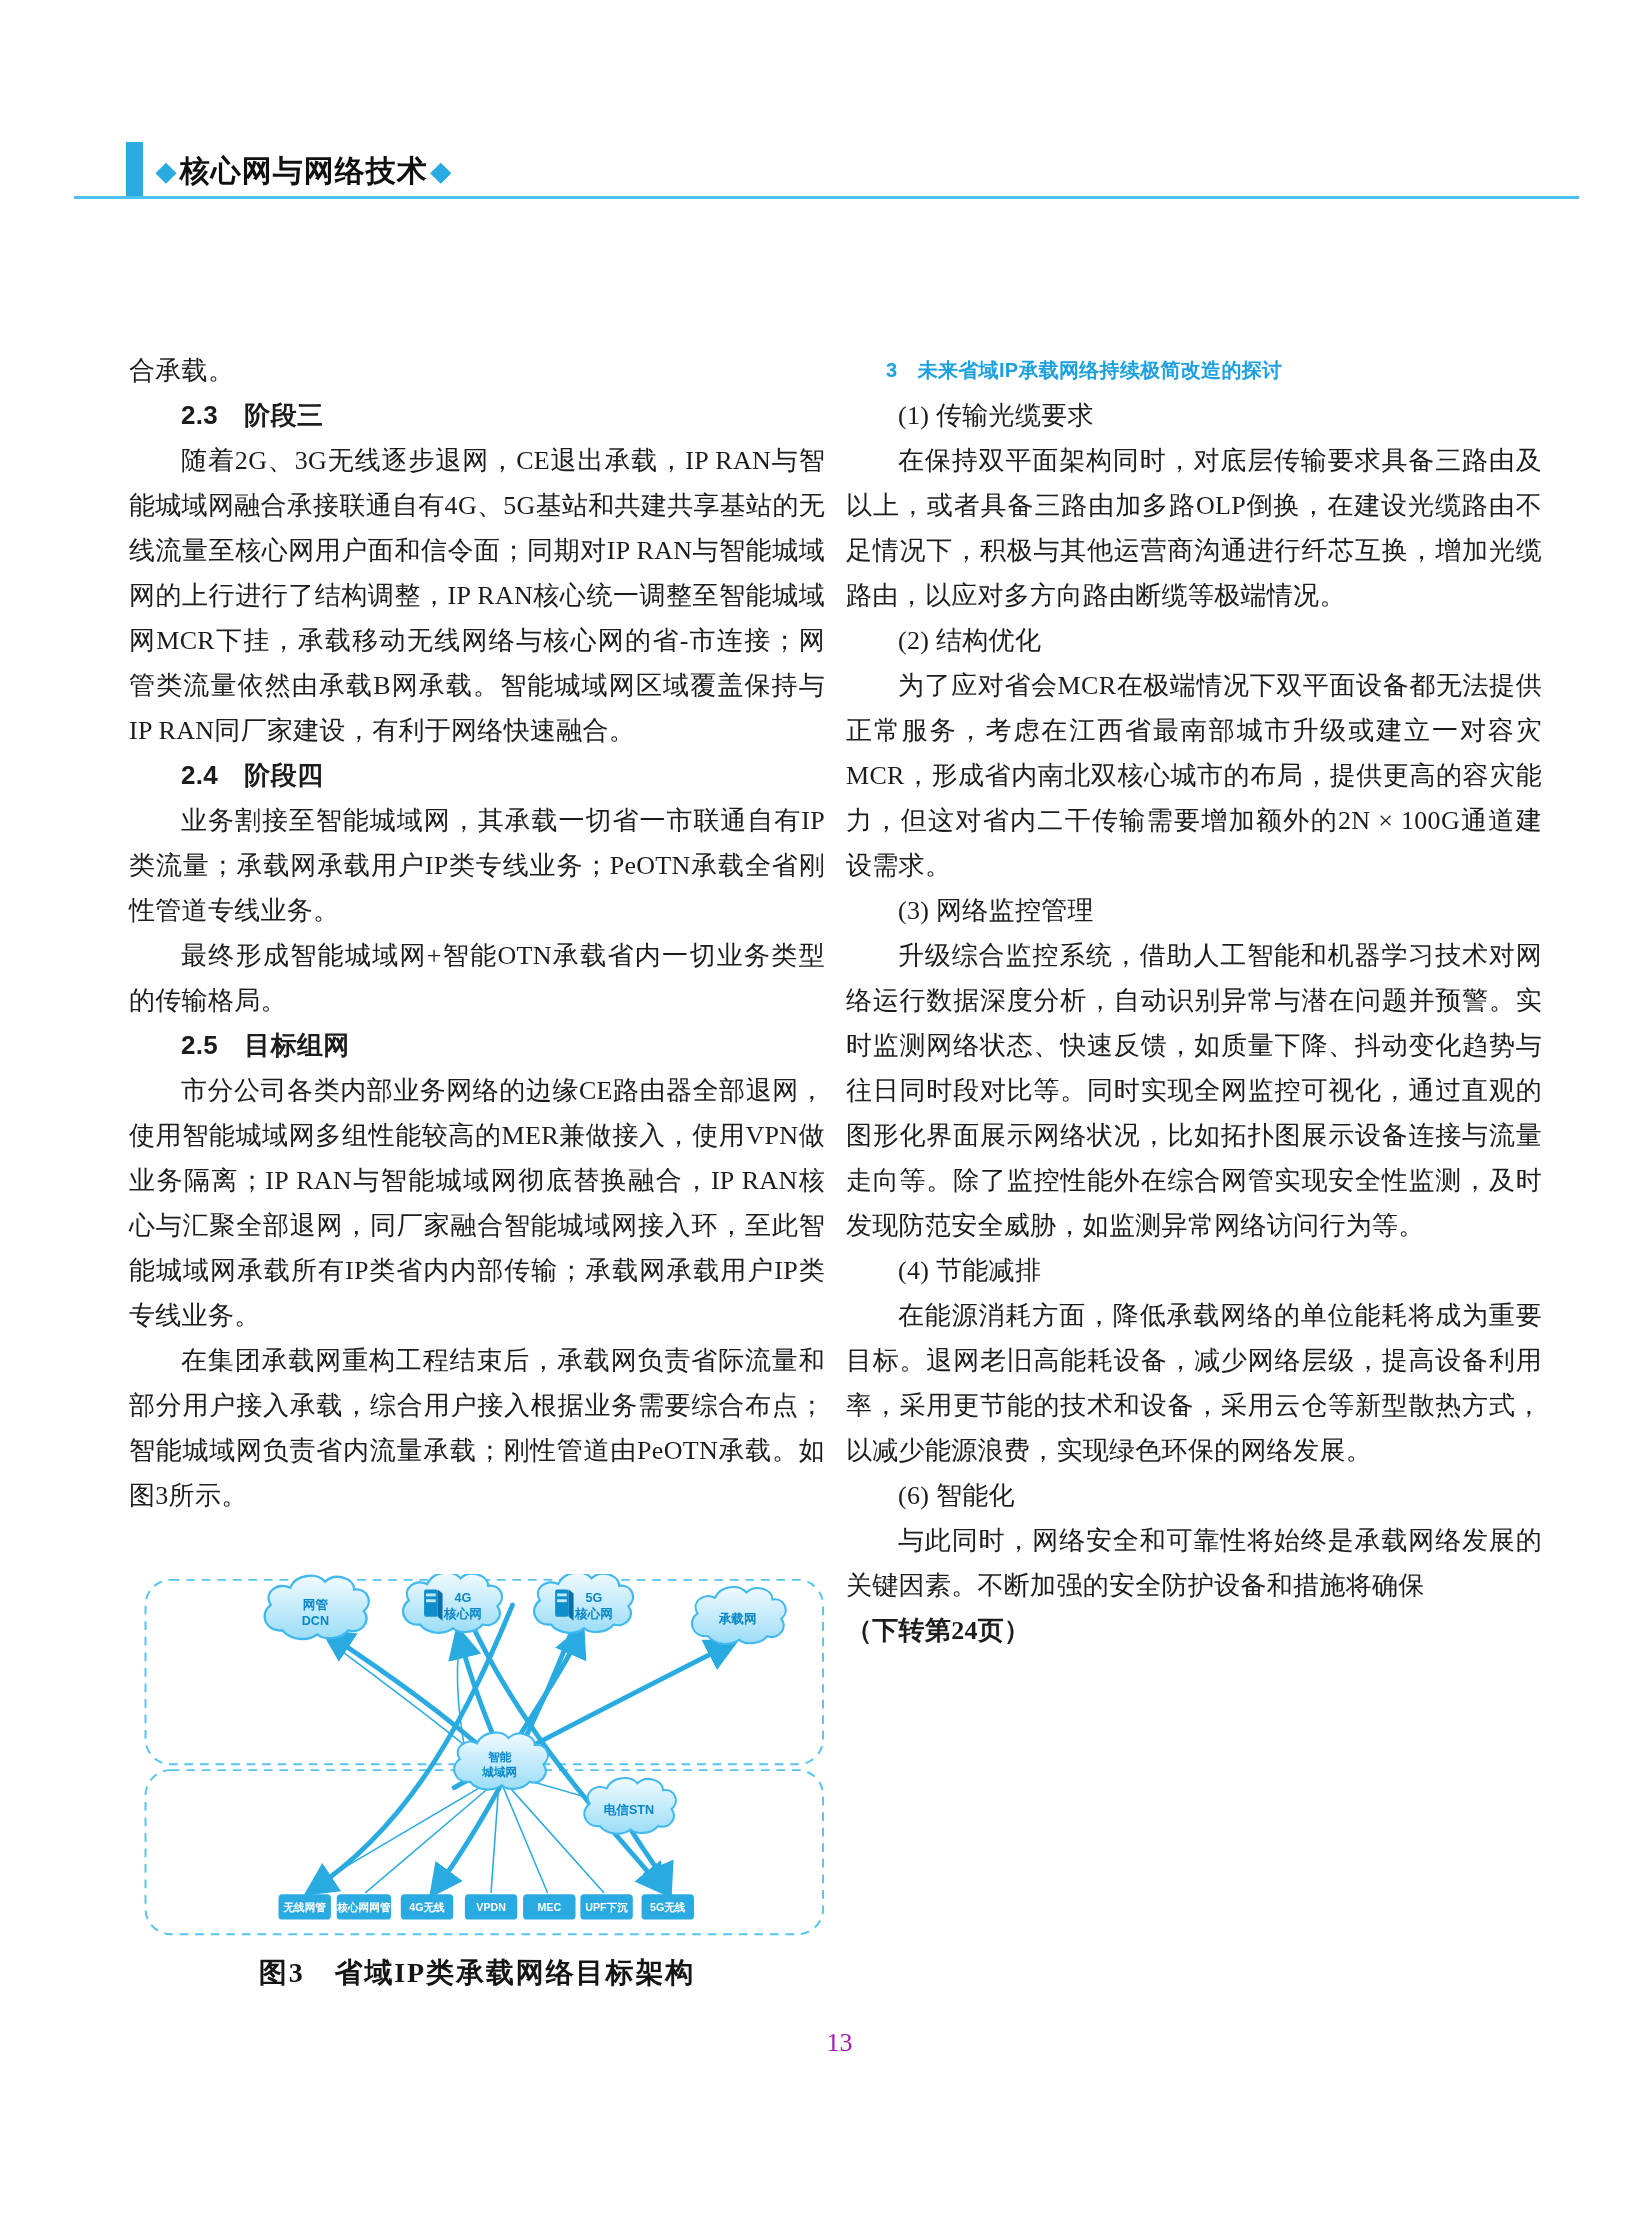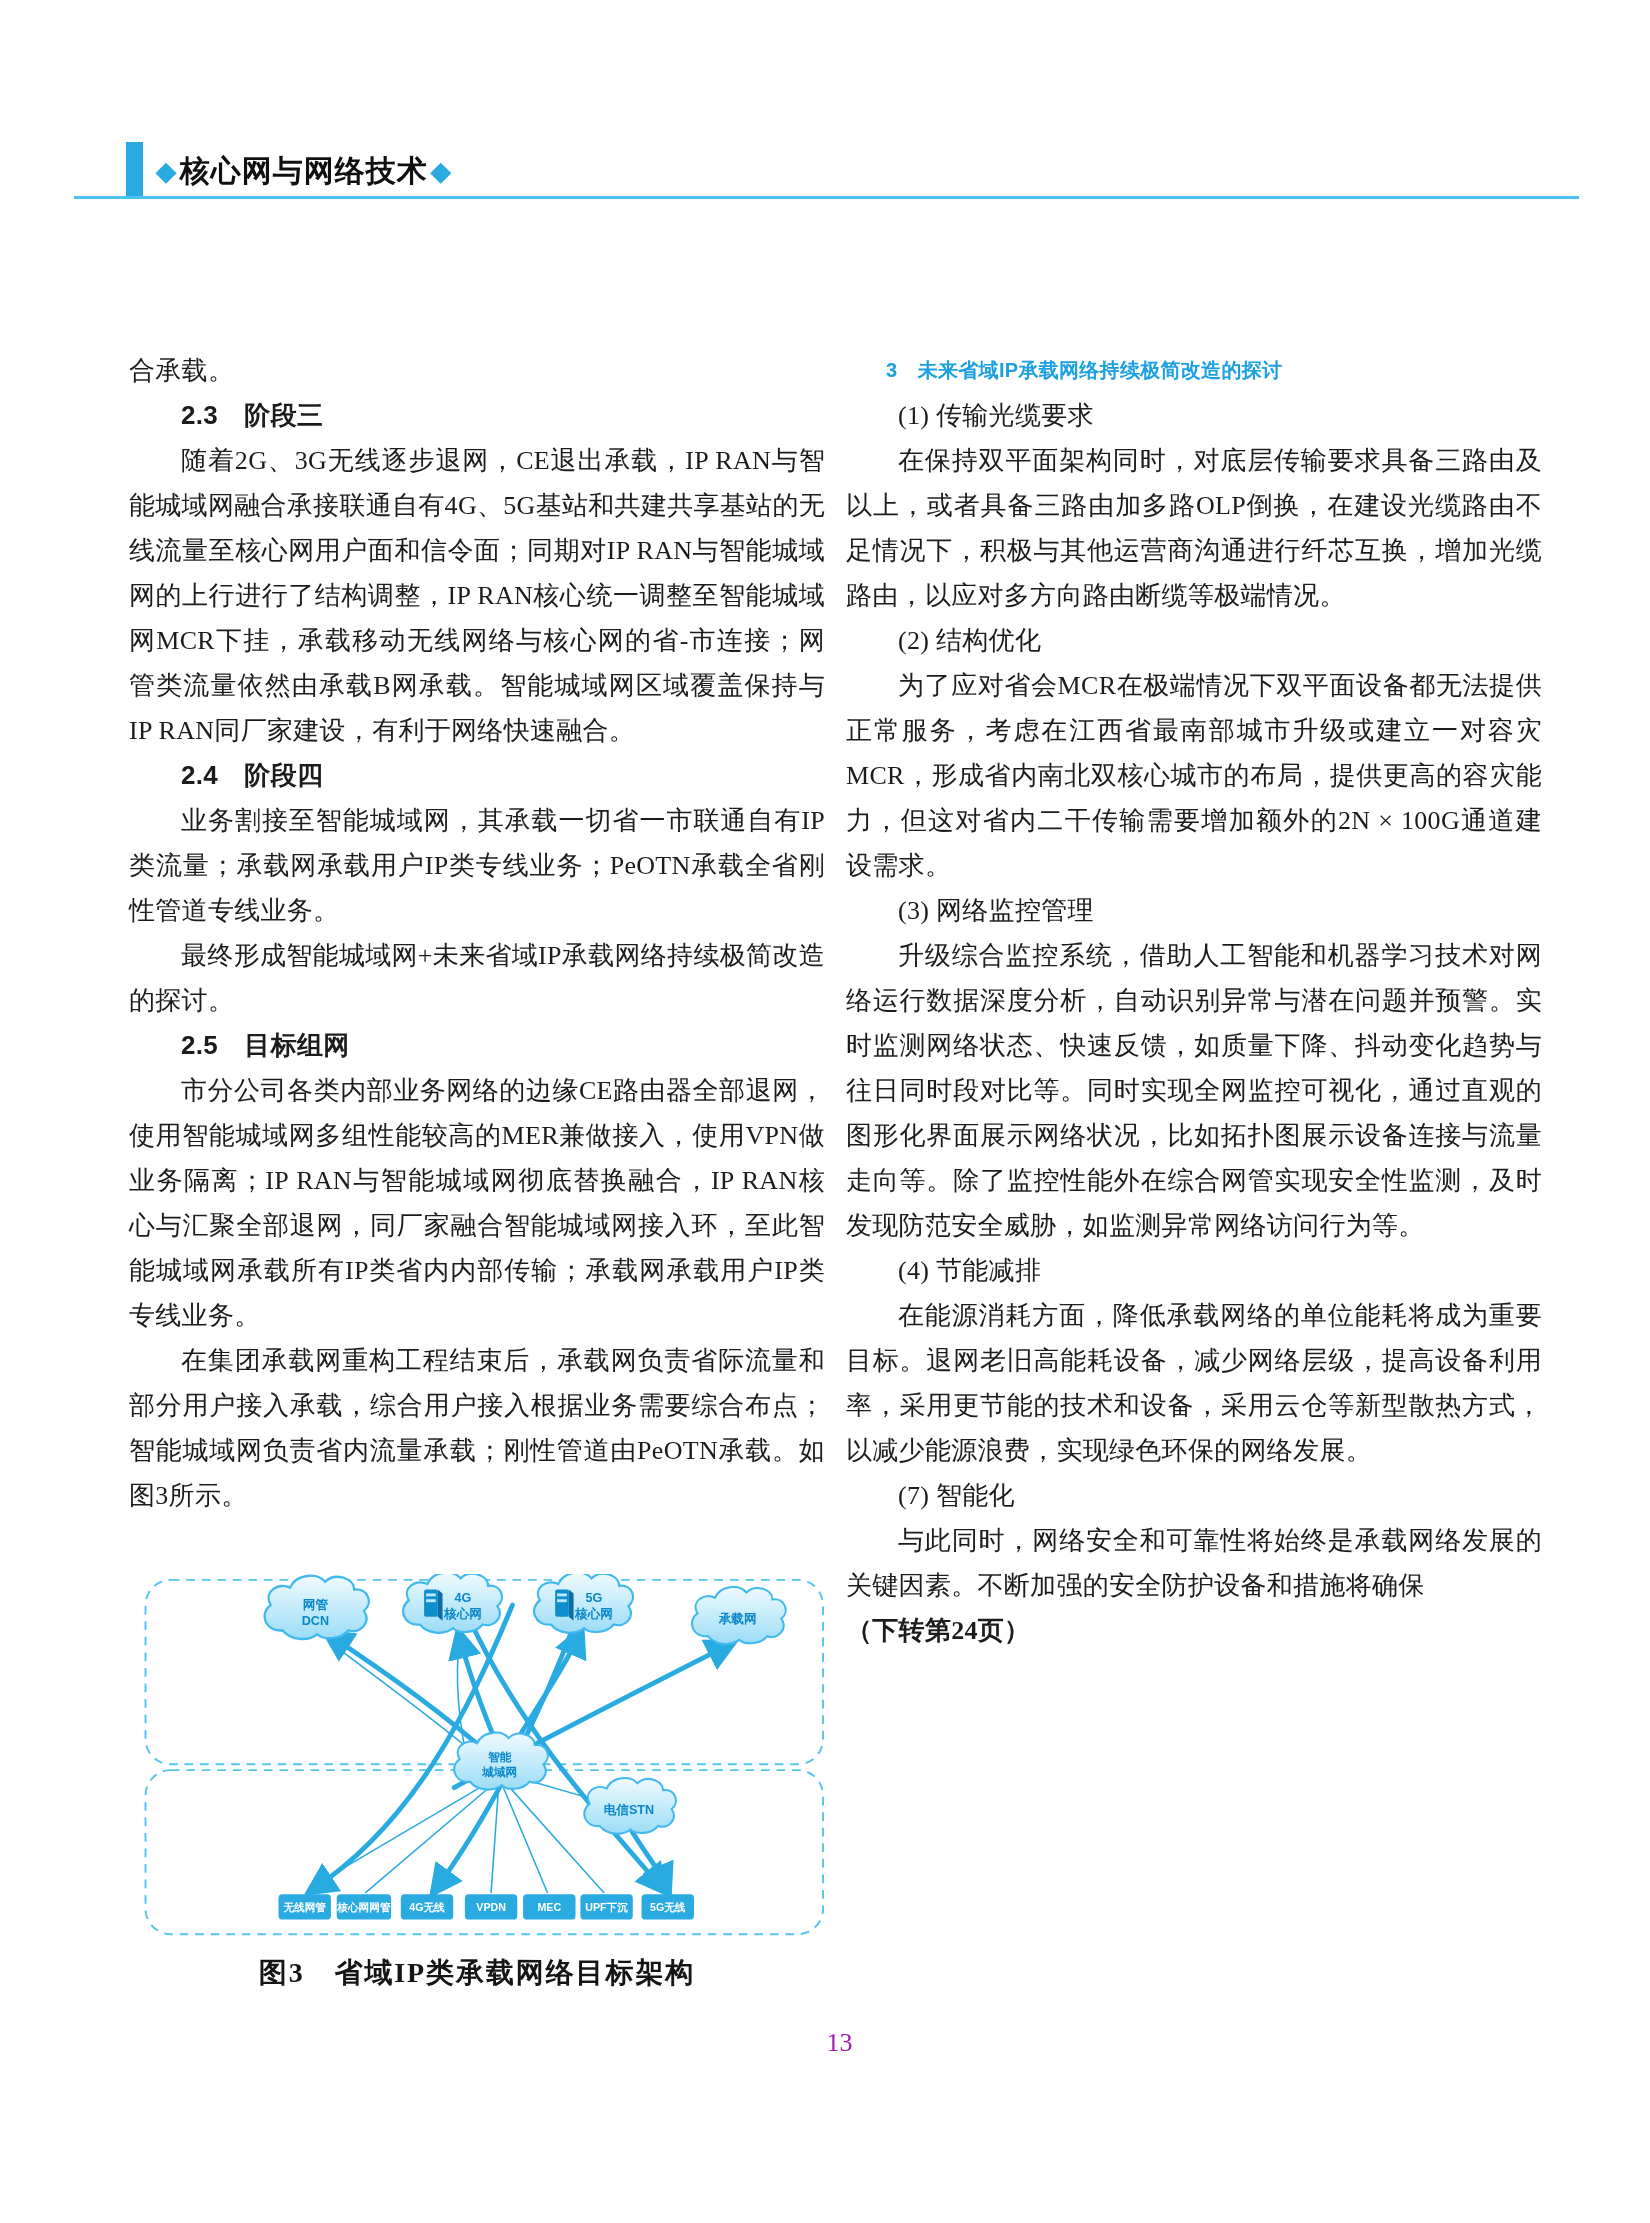--- a/index.html
+++ b/index.html
@@ -65,21 +65,21 @@
     <span class="dia">◆</span>
   </div>
   <div class="header-rule"></div>
 
   <div class="col col-left">
     <div class="blk cont">合承载。</div>
     <div class="blk h2">2.3　阶段三</div>
     <div class="blk p">随着2G、3G无线逐步退网，CE退出承载，IP RAN与智能城域网融合承接联通自有4G、5G基站和共建共享基站的无线流量至核心网用户面和信令面；同期对IP RAN与智能城域网的上行进行了结构调整，IP RAN核心统一调整至智能城域网MCR下挂，承载移动无线网络与核心网的省-市连接；网管类流量依然由承载B网承载。智能城域网区域覆盖保持与IP RAN同厂家建设，有利于网络快速融合。</div>
     <div class="blk h2">2.4　阶段四</div>
     <div class="blk p">业务割接至智能城域网，其承载一切省一市联通自有IP类流量；承载网承载用户IP类专线业务；PeOTN承载全省刚性管道专线业务。</div>
-    <div class="blk p">最终形成智能城域网+未来省域IP承载网络持续极简改造的探讨。</div>
+    <div class="blk p">最终形成智能城域网+智能OTN承载省内一切业务类型的传输格局。</div>
     <div class="blk h2">2.5　目标组网</div>
     <div class="blk p">市分公司各类内部业务网络的边缘CE路由器全部退网，使用智能城域网多组性能较高的MER兼做接入，使用VPN做业务隔离；IP RAN与智能城域网彻底替换融合，IP RAN核心与汇聚全部退网，同厂家融合智能城域网接入环，至此智能城域网承载所有IP类省内内部传输；承载网承载用户IP类专线业务。</div>
     <div class="blk p">在集团承载网重构工程结束后，承载网负责省际流量和部分用户接入承载，综合用户接入根据业务需要综合布点；智能城域网负责省内流量承载；刚性管道由PeOTN承载。如图3所示。</div>
   </div>
 
   <svg class="figure-svg" viewBox="0 0 717 378">
     <defs>
       <linearGradient id="cloudGrad" x1="0" y1="0" x2="0" y2="1">
         <stop offset="0" stop-color="#f0fafe"></stop>
         <stop offset="1" stop-color="#9bddf7"></stop>
@@ -198,21 +198,21 @@
   <div class="col col-right">
     <div class="blk h1blue">3　未来省域IP承载网络持续极简改造的探讨</div>
     <div class="blk sub">(1) 传输光缆要求</div>
     <div class="blk p">在保持双平面架构同时，对底层传输要求具备三路由及以上，或者具备三路由加多路OLP倒换，在建设光缆路由不足情况下，积极与其他运营商沟通进行纤芯互换，增加光缆路由，以应对多方向路由断缆等极端情况。</div>
     <div class="blk sub">(2) 结构优化</div>
     <div class="blk p">为了应对省会MCR在极端情况下双平面设备都无法提供正常服务，考虑在江西省最南部城市升级或建立一对容灾MCR，形成省内南北双核心城市的布局，提供更高的容灾能力，但这对省内二干传输需要增加额外的2N × 100G通道建设需求。</div>
     <div class="blk sub">(3) 网络监控管理</div>
     <div class="blk p">升级综合监控系统，借助人工智能和机器学习技术对网络运行数据深度分析，自动识别异常与潜在问题并预警。实时监测网络状态、快速反馈，如质量下降、抖动变化趋势与往日同时段对比等。同时实现全网监控可视化，通过直观的图形化界面展示网络状况，比如拓扑图展示设备连接与流量走向等。除了监控性能外在综合网管实现安全性监测，及时发现防范安全威胁，如监测异常网络访问行为等。</div>
     <div class="blk sub">(4) 节能减排</div>
     <div class="blk p">在能源消耗方面，降低承载网络的单位能耗将成为重要目标。退网老旧高能耗设备，减少网络层级，提高设备利用率，采用更节能的技术和设备，采用云仓等新型散热方式，以减少能源浪费，实现绿色环保的网络发展。</div>
-    <div class="blk sub">(7) 智能化</div>
+    <div class="blk sub">(6) 智能化</div>
     <div class="blk p">与此同时，网络安全和可靠性将始终是承载网络发展的关键因素。不断加强的安全防护设备和措施将确保</div>
     <div class="blk pageref">（下转第24页）</div>
   </div>
 
   <div class="page-number">13</div>
 
 </div>
 
 
 </body></html>

